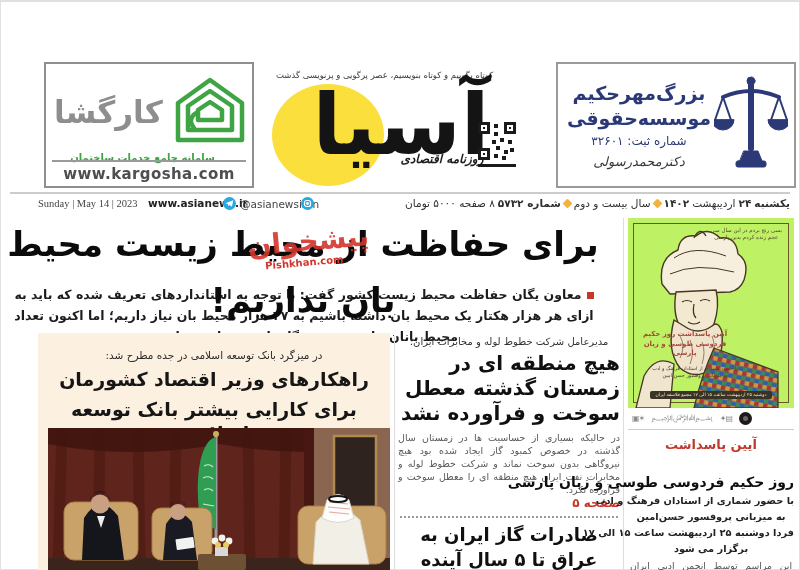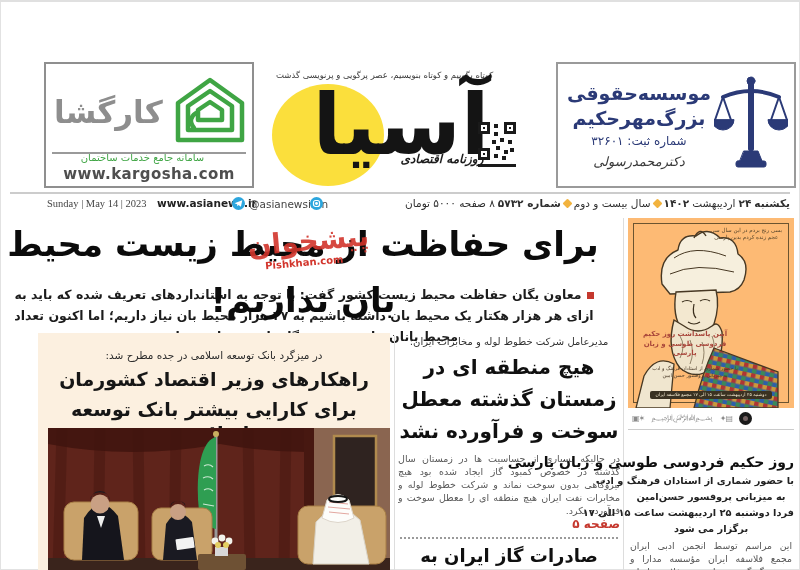--- a/index.html
+++ b/index.html
@@ -5,42 +5,42 @@
   html,body{margin:0;padding:0;background:#ececec;}
   .page{position:relative;width:800px;height:570px;margin:0 auto;background:#fff;
         font-family:"DejaVu Sans","Liberation Sans",sans-serif;overflow:hidden;
         box-shadow:inset 0 0 0 1px #e2e2e2;}
   .toprule{position:absolute;top:0;left:0;right:0;height:2px;background:#e0e0e0;}
 
   
   .ad-kargosha{position:absolute;left:44px;top:62px;width:206px;height:122px;border:2px solid #8f8f8f;background:#fff;cursor:pointer;}
   .kg-row{position:absolute;top:6px;left:8px;right:6px;height:84px;display:flex;align-items:center;justify-content:space-between;}
   .kg-word{font-size:31px;font-weight:bold;color:#8e8e8e;letter-spacing:-1px;direction:rtl;}
-  .kg-sub{position:absolute;top:88px;left:0;right:13px;text-align:center;font-size:10px;font-weight:normal;color:#3fa544;direction:rtl;}
+  .kg-sub{position:absolute;top:88px;left:0;right:13px;text-align:center;font-size:10px;font-weight:bold;color:#3fa544;direction:rtl;}
   .kg-url{position:absolute;bottom:3px;left:6px;right:6px;border-top:2px solid #9a9a9a;text-align:center;
-          font-size:15px;font-weight:bold;color:#4e4e4e;padding-top:11px;letter-spacing:.4px;}
+          font-size:15px;font-weight:bold;color:#4e4e4e;padding-top:3px;letter-spacing:.4px;}
 
   .logo-tagline{position:absolute;left:276px;top:70px;width:252px;text-align:left;font-size:8.5px;color:#3c3c3c;direction:rtl;}
   .logo-circle{position:absolute;left:272px;top:84px;width:112px;height:102px;border-radius:50%;background:#fbdf3c;}
   .logo-name{position:absolute;left:258px;top:66px;width:286px;height:120px;text-align:center;
              font-size:84px;font-weight:bold;color:#141414;line-height:118px;direction:rtl;z-index:2;}
   .logo-kind{position:absolute;left:386px;top:152px;width:112px;text-align:center;font-size:12px;font-weight:bold;
              font-style:italic;color:#1d1d1d;direction:rtl;z-index:3;}
   .logo-qr{position:absolute;left:478px;top:122px;z-index:3;}
 
   .ad-legal{position:absolute;left:556px;top:62px;width:236px;height:122px;border:2px solid #9a9a9a;background:#fff;cursor:pointer;}
   .lg-row{position:absolute;inset:6px;display:flex;align-items:center;}
   .lg-text{flex:1;text-align:center;direction:rtl;}
   .lg-name{font-size:19px;font-weight:bold;color:#2b3a77;line-height:25px;}
   .lg-reg{font-size:12px;color:#2b3a77;margin-top:3px;}
   .lg-person{font-size:13px;color:#3a3a3a;margin-top:6px;font-style:italic;}
 
   
   .dateline-rule{position:absolute;top:192px;left:10px;right:10px;border-top:2px solid #cccccc;}
-  .dateline{position:absolute;top:197px;left:10px;right:10px;height:16px;font-size:10.5px;color:#333;}
+  .dateline{position:absolute;top:197px;left:1px;right:10px;height:16px;font-size:10.5px;color:#333;}
   .dl-en{position:absolute;left:37px;top:1px;font-family:"Liberation Serif",serif;color:#444;}
   .dl-site{position:absolute;left:147px;top:0;font-weight:bold;color:#222;}
   .dl-tg{position:absolute;left:222px;top:0;}
   .dl-handle{position:absolute;left:239px;top:1px;color:#444;}
   .dl-soc2{position:absolute;left:300px;top:0;}
   .dl-fa{position:absolute;right:0;top:0;width:385px;display:flex;direction:rtl;align-items:center;
          justify-content:space-between;font-size:10.5px;color:#2e2e2e;}
   .dl-fa b{font-weight:bold;}
   .diamond{width:7px;height:7px;background:#f2b33e;transform:rotate(45deg);border-radius:1px;display:inline-block;}
 
@@ -60,29 +60,29 @@
 
   
   .story-left{position:absolute;left:38px;top:333px;width:352px;height:237px;background:#fcf0e0;}
   .sl-kicker{padding-top:16px;text-align:center;font-size:10.5px;color:#2b2b2b;direction:rtl;}
   .sl-h{ text-align:center;font-size:19px;font-weight:bold;color:#161616;direction:rtl;margin-top:6px;line-height:24px;}
   .sl-photo{position:absolute;left:10px;right:0;top:95px;bottom:0;}
 
   
   .story-mid{position:absolute;left:398px;top:333px;width:222px;height:237px;direction:rtl;overflow:hidden;}
   .sm-kicker{text-align:center;font-size:10px;color:#333;padding-top:3px;}
-  .sm-h{text-align:center;font-size:20px;font-weight:bold;color:#101010;line-height:32px;margin-top:4px;}
+  .sm-h{text-align:right;font-size:20px;font-weight:bold;color:#101010;line-height:25px;margin-top:4px;}
   .sm-body{font-size:9.5px;color:#585858;text-align:justify;line-height:13px;margin-top:5px;}
   .sm-page{color:#c5382e;font-weight:bold;font-size:12px;margin-top:0;}
   .sm-dots{border-top:2px dotted #9a9a9a;margin:6px 2px 4px 2px;}
   .sm-h2{text-align:center;font-size:18px;font-weight:bold;color:#101010;line-height:25px;}
 
   
   .story-right{position:absolute;left:628px;top:218px;width:166px;height:352px;}
-  .poster{position:relative;width:166px;height:190px;background:#fdba74;}
+  .poster{position:relative;width:166px;height:190px;background:#bef264;}
   .poster-frame{position:absolute;inset:5px;border:1px solid #6b5430;}
   .poster-verse{position:absolute;top:9px;right:12px;font-size:5.5px;line-height:7px;color:#55442a;text-align:center;direction:rtl;z-index:2;}
   .poster-title{position:absolute;top:112px;right:60px;left:8px;font-size:7px;line-height:9.5px;font-weight:bold;
                 color:#a8453a;text-align:center;direction:rtl;z-index:2;}
   .poster-cap{position:absolute;top:147px;right:40px;left:8px;font-size:5px;line-height:6.5px;color:#4a3a28;
               text-align:center;direction:rtl;z-index:2;}
   .poster-bar{position:absolute;bottom:9px;left:22px;right:22px;height:8px;background:#3a3222;border-radius:2px;
               color:#f0e6cc;font-size:4.5px;text-align:center;line-height:8px;z-index:2;direction:rtl;}
   .poster-logos{position:relative;width:166px;height:22px;background:#fff;display:flex;align-items:center;gap:7px;
                 padding-left:4px;box-sizing:border-box;border-bottom:1px solid #ccc;}
@@ -147,22 +147,22 @@
           <rect x="16" y="32" width="4" height="4"></rect>
         <rect x="24" y="34" width="4" height="4"></rect>
           <rect x="0" y="42" width="38" height="3"></rect>
       </g>
     </svg>
   </div>
 
   <div class="ad-legal">
     <div class="lg-row">
       <div class="lg-text">
+        <div class="lg-name">بزرگ‌مهرحکیم</div>
         <div class="lg-name">موسسه‌حقوقی</div>
-        <div class="lg-name">بزرگ‌مهرحکیم</div>
         <div class="lg-reg">شماره ثبت: ۳۲۶۰۱</div>
         <div class="lg-person">دکترمحمدرسولی</div>
       </div>
       <span>
         <svg width="74" height="100" viewBox="0 0 74 100">
           <g stroke="#2b3a77" fill="#2b3a77" stroke-linecap="round">
             <circle cx="37" cy="8" r="4"></circle>
             <rect x="34.5" y="8" width="5" height="70" rx="2"></rect>
             <path d="M9,24 Q37,12 65,24" fill="none" stroke-width="4"></path>
             <path d="M9,24 L1,47 M9,24 L17,47" fill="none" stroke-width="2"></path>
@@ -347,20 +347,21 @@
       </div>
       <div class="poster-bar">دوشنبه ۲۵ اردیبهشت ساعت ۱۵ الی ۱۷ مجمع فلاسفه ایران</div>
     </div>
     <div class="poster-logos">
       <span class="org-glyph">▣✶</span>
       <span class="org-glyph">﷽</span>
       <span class="org-glyph">✦▤</span>
       <span class="org-circle"></span>
     </div>
     <div class="rs-text">
+      <div class="rs-title">آیین پاسداشت</div>
       <div class="rs-sub">روز حکیم فردوسی طوسی و زبان پارسی</div>
       <div class="rs-line">با حضور شماری از استادان فرهنگ و ادب</div>
       <div class="rs-line">به میزبانی پروفسور حسن‌امین</div>
       <div class="rs-line">فردا دوشنبه ۲۵ اردیبهشت ساعت ۱۵ الی ۱۷</div>
       <div class="rs-line">برگزار می شود</div>
       <div class="rs-body">این مراسم توسط انجمن ادبی ایران مجمع فلاسفه ایران مؤسسه مدارا و توسعه گفتگو در محل مجمع فلاسفه ایران به نشانی…</div>
     </div>
   </div>
 </div>
 

